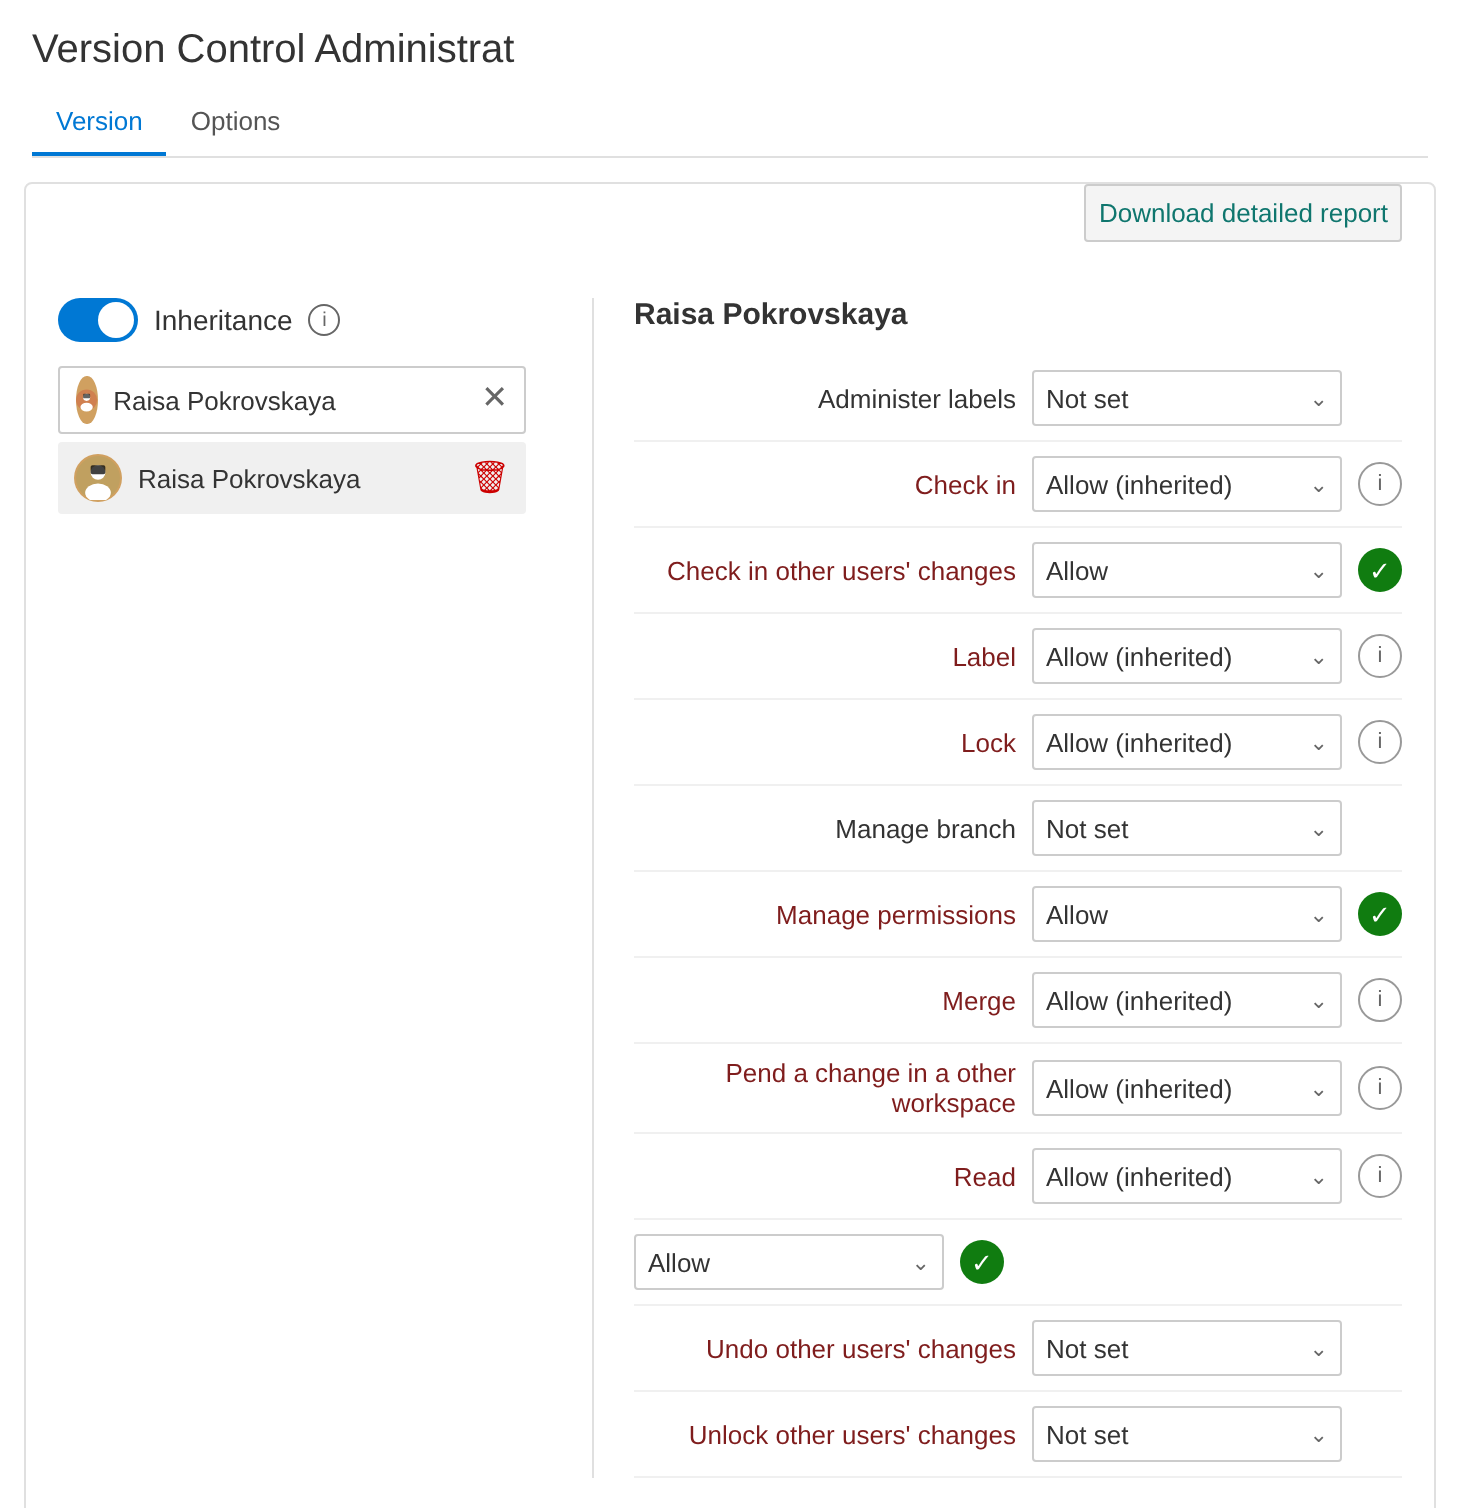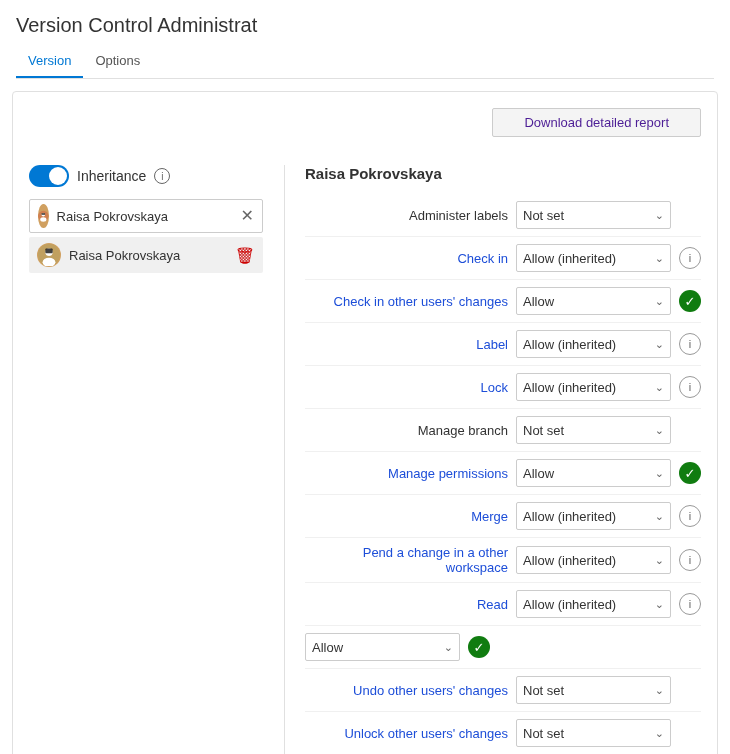--- a/index.html
+++ b/index.html
@@ -5,24 +5,24 @@
     * { box-sizing: border-box; margin: 0; padding: 0; }
     body { font-family: 'Segoe UI', Arial, sans-serif; font-size: 13px; color: #333; background: #fff; width: 730px; }
 
     .page-header { padding: 14px 16px 0; }
     .page-title { font-size: 20px; font-weight: 400; color: #333; margin-bottom: 8px; }
     .tabs { display: flex; gap: 0; border-bottom: 1px solid #e0e0e0; margin-bottom: 0; }
     .tab { padding: 8px 12px; cursor: pointer; font-size: 13px; color: #0078d4; border-bottom: 2px solid transparent; }
     .tab.active { color: #0078d4; border-bottom: 2px solid #0078d4; }
     .tab.inactive { color: #555; border-bottom: 2px solid transparent; }
 
-    .main-content { display: flex; padding: 16px; gap: 5px; }
+    .main-content { display: flex; padding: 16px; gap: 17px; }
 
     .download-bar { display: flex; justify-content: flex-end; padding: 0 16px 12px; }
-    .download-btn { padding: 6px 31px; border: 1px solid #ccc; background: #f4f4f4; color: #4c1d95; cursor: pointer; font-size: 13px; border-radius: 2px; margin-top: 16px; }
+    .download-btn { padding: 6px 6px; border: 1px solid #ccc; background: #f4f4f4; color: #0f766e; cursor: pointer; font-size: 13px; border-radius: 2px; }
 
     .left-panel { width: 250px; min-width: 250px; padding-right: 16px; }
     .inheritance-row { display: flex; align-items: center; gap: 8px; margin-bottom: 12px; }
     .toggle { width: 40px; height: 22px; background: #0078d4; border-radius: 11px; position: relative; cursor: pointer; }
     .toggle::after { content: ''; position: absolute; width: 18px; height: 18px; background: #fff; border-radius: 50%; top: 2px; right: 2px; }
     .inheritance-label { font-size: 14px; font-weight: 500; color: #333; }
     .info-icon { width: 16px; height: 16px; border: 1px solid #666; border-radius: 50%; display: inline-flex; align-items: center; justify-content: center; font-size: 10px; color: #666; cursor: pointer; }
 
     .user-search { display: flex; align-items: center; border: 1px solid #ccc; border-radius: 2px; padding: 4px 8px; background: #fff; gap: 8px; margin-bottom: 4px; }
     .user-avatar { width: 24px; height: 24px; border-radius: 50%; background: #d0a060; display: flex; align-items: center; justify-content: center; overflow: hidden; }
@@ -32,21 +32,21 @@
 
     .user-list-item { display: flex; align-items: center; gap: 8px; padding: 6px 8px; background: #f0f0f0; border-radius: 2px; margin-top: 4px; cursor: pointer; }
     .user-list-item .user-name { flex: 1; font-size: 13px; }
     .delete-icon { color: #c00; cursor: pointer; font-size: 16px; }
 
     .right-panel { flex: 1; border-left: 1px solid #e0e0e0; padding-left: 20px; }
     .user-section-title { font-size: 15px; font-weight: 600; color: #333; margin-bottom: 12px; }
 
     .permission-row { display: flex; align-items: center; padding: 7px 0; border-bottom: 1px solid #f0f0f0; gap: 8px; }
     .permission-label { flex: 1; font-size: 13px; text-align: right; }
-    .permission-label.blue { color: #1d4ed8; }
+    .permission-label.blue { color: #7f1d1d; }
     .permission-label.black { color: #333; }
 
     .dropdown { display: flex; align-items: center; border: 1px solid #ccc; border-radius: 2px; background: #fff; min-width: 155px; height: 28px; padding: 0 6px; cursor: pointer; gap: 4px; }
     .dropdown-value { flex: 1; font-size: 13px; color: #333; }
     .dropdown-arrow { font-size: 11px; color: #666; }
     .check-circle { width: 22px; height: 22px; background: #107c10; border-radius: 50%; display: flex; align-items: center; justify-content: center; color: #fff; font-size: 13px; flex-shrink: 0; }
     .info-circle { width: 22px; height: 22px; border: 1px solid #999; border-radius: 50%; display: flex; align-items: center; justify-content: center; color: #666; font-size: 11px; flex-shrink: 0; cursor: pointer; }
 
     .content-wrapper { background: #fff; border: 1px solid #e0e0e0; border-radius: 4px; margin: 12px 12px; padding: 0 0 16px; }
   </style>

